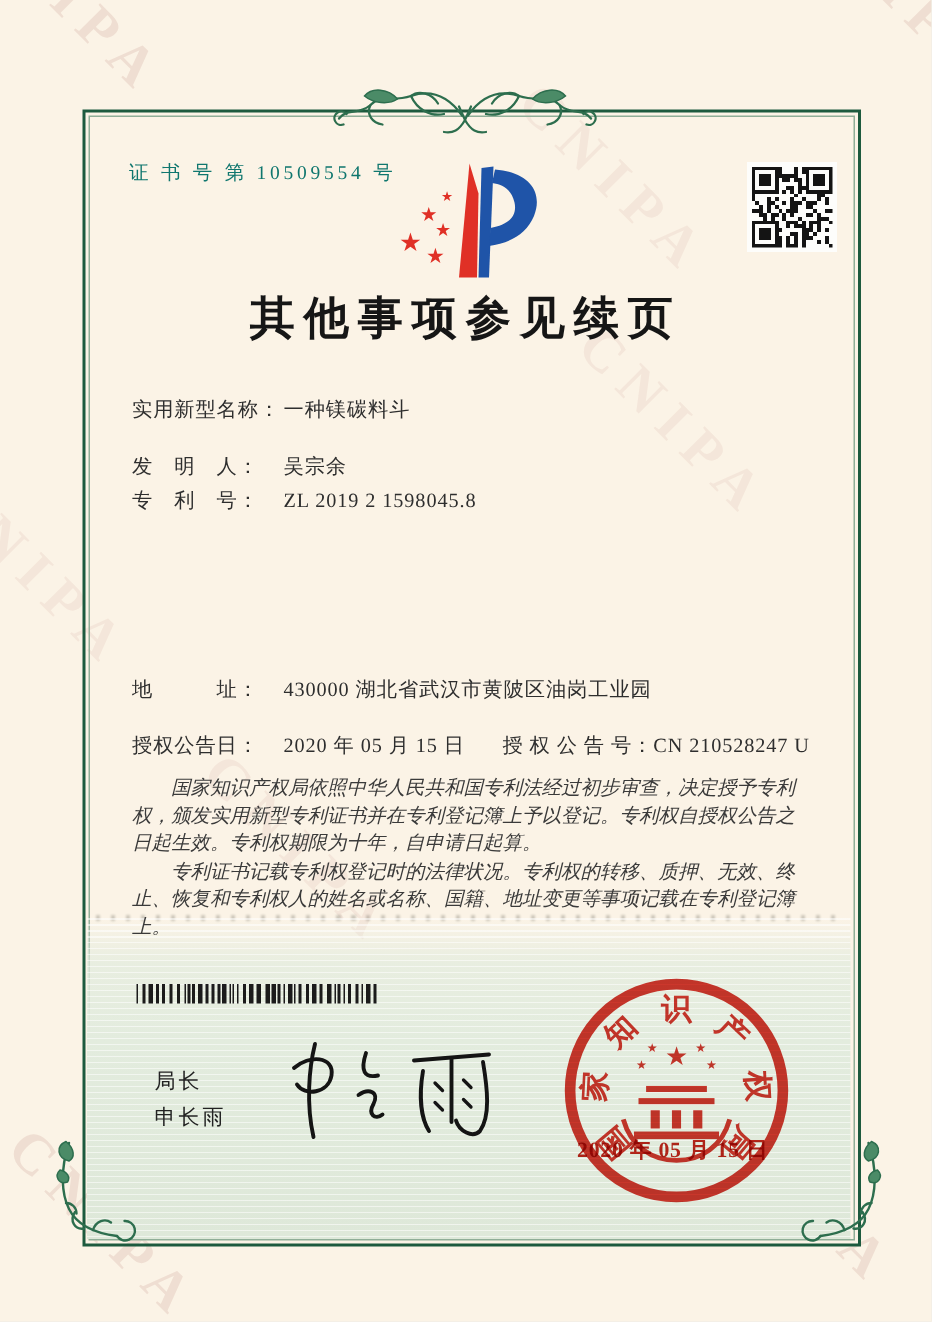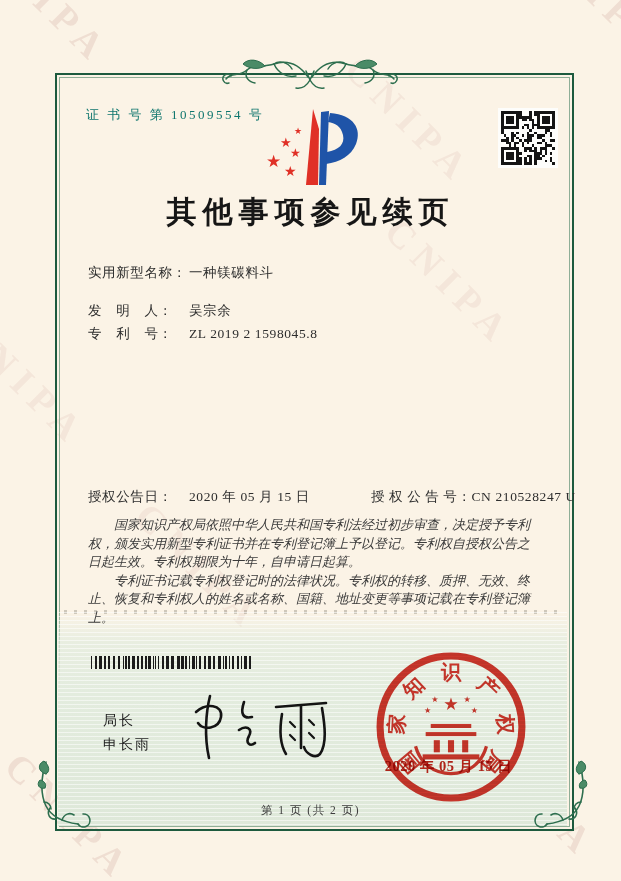--- a/index.html
+++ b/index.html
@@ -34,21 +34,21 @@
   .qr-box{position:absolute;left:498px;top:108px;width:60px;height:60px;background:#fdfdfb;z-index:4;
           display:flex;align-items:center;justify-content:center;}
   .logo{position:absolute;left:256px;top:103px;width:110px;height:86px;z-index:4;}
   .logo .star{position:absolute;color:#e03026;line-height:1;}
   .title{position:absolute;left:0;top:192px;width:100%;text-align:center;z-index:4;
          font-size:30px;font-weight:700;letter-spacing:6px;color:#161616;}
 
   
   .frow{position:absolute;left:88px;width:450px;z-index:4;font-size:13.5px;color:#2e2e2e;letter-spacing:0.6px;}
   .f-label{display:inline-block;min-width:101px;}
-  .f-pair2{position:absolute;left:247px;top:0;white-space:nowrap;margin-left:36px;}
+  .f-pair2{position:absolute;left:247px;top:0;white-space:nowrap;}
 
   
   .law{position:absolute;left:88px;top:516px;width:449px;z-index:4;font-size:13px;line-height:18.6px;
        color:#3a3a3a;font-style:italic;}
   .law p{margin:0;text-indent:2em;font-style:italic;}
 
   
   .barcode{position:absolute;left:91px;top:656px;width:168px;height:13px;display:flex;align-items:stretch;z-index:4;}
   .barcode i{display:block;background:#1b1b1b;flex:0 0 auto;}
 
@@ -384,20 +384,23 @@
 
   <div class="frow" style="top:302px;">
     <span class="f-label">发　明　人：</span><span>吴宗余</span>
   </div>
   <div class="frow" style="top:264px;">
     <span class="f-label">实用新型名称：</span><span>一种镁碳料斗</span>
   </div>
   <div class="frow" style="top:325px;">
     <span class="f-label">专　利　号：</span><span>ZL 2019 2 1598045.8</span>
   </div>
+  <div class="frow" style="top:451px;">
+    <span class="f-label">地　　　址：</span><span>430000 湖北省武汉市黄陂区油岗工业园</span>
+  </div>
   <div class="frow" style="top:488px;">
     <span class="f-label">授权公告日：</span><span>2020 年 05 月 15 日</span>
     <span class="f-pair2"><span>授 权 公 告 号：</span><span>CN 210528247 U</span></span>
   </div>
 
   <div class="law">
     <p>国家知识产权局依照中华人民共和国专利法经过初步审查，决定授予专利权，颁发实用新型专利证书并在专利登记簿上予以登记。专利权自授权公告之日起生效。专利权期限为十年，自申请日起算。</p>
     <p>专利证书记载专利权登记时的法律状况。专利权的转移、质押、无效、终止、恢复和专利权人的姓名或名称、国籍、地址变更等事项记载在专利登记簿上。</p>
   </div>
 
@@ -483,15 +486,14 @@
         <rect x="58" y="88" width="6" height="12"></rect>
         <rect x="72" y="88" width="6" height="12"></rect>
         <rect x="86" y="88" width="6" height="12"></rect>
         <rect x="47" y="102" width="56" height="5"></rect>
         <path d="M40 94 C45 112 59 121 75 121 C91 121 105 112 110 94" fill="none" stroke="#d2281e" stroke-width="3.2"></path>
       </g>
     </svg>
   </div>
   <div class="seal-date">2020 年 05 月 15 日</div>
 
-  <div class="page-num">第 1 页 (共 2 页)</div>
 
 </div>
 
 </body></html>

